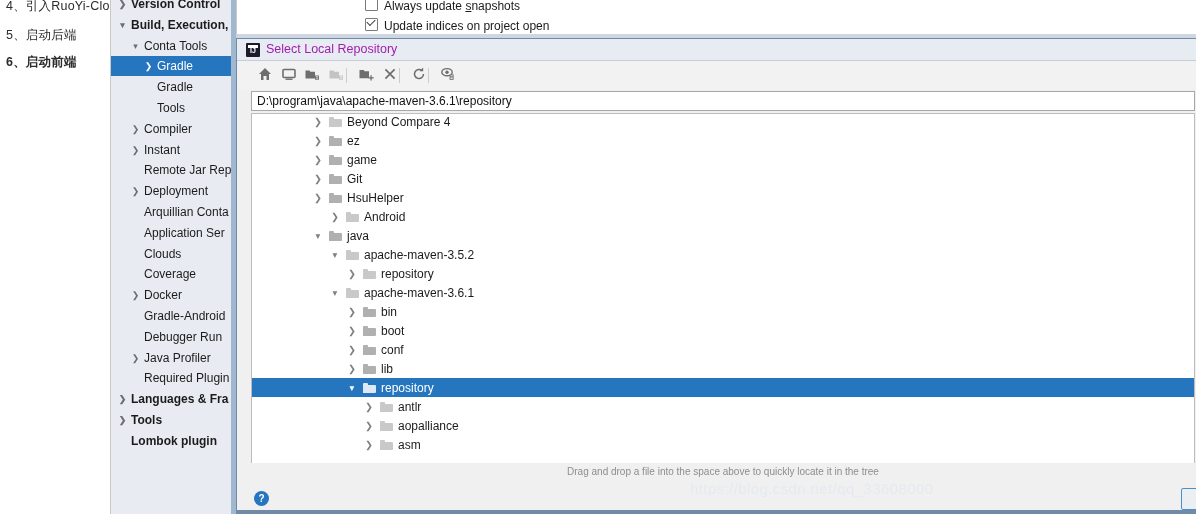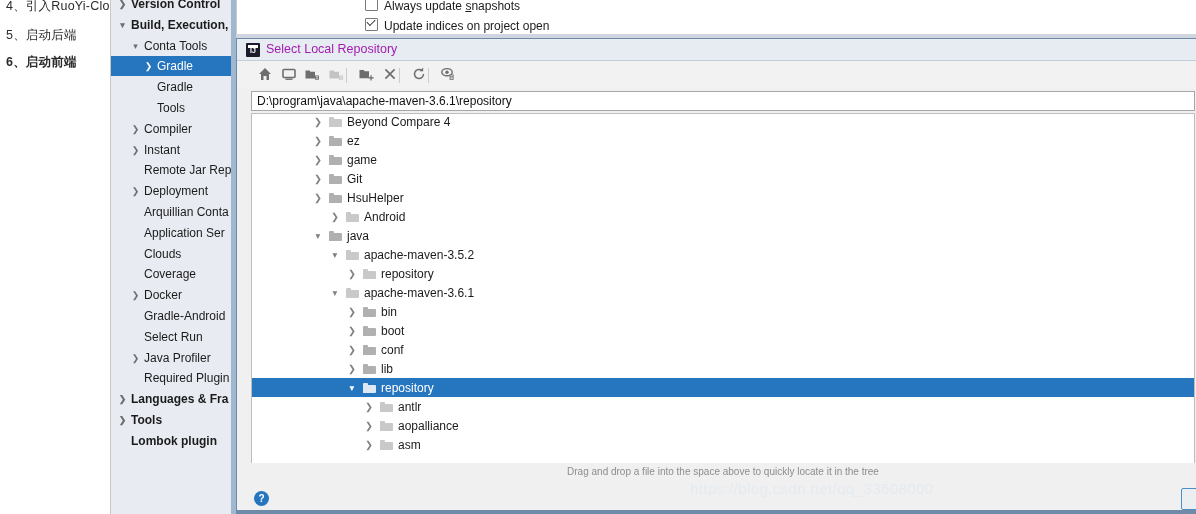--- a/index.html
+++ b/index.html
@@ -350,21 +350,21 @@
     <div class="tree-row" style="top: 118.8px;"><span class="tw" style="margin-left: 19px;">❯</span><span style="margin-left: 3px;">Compiler</span></div>
     <div class="tree-row" style="top: 139.6px;"><span class="tw" style="margin-left: 19px;">❯</span><span style="margin-left: 3px;">Instant</span></div>
     <div class="tree-row" style="top: 160.4px;"><span class="tw empty" style="margin-left: 19px;">&nbsp;</span><span style="margin-left: 3px;">Remote Jar Rep</span></div>
     <div class="tree-row" style="top: 181.2px;"><span class="tw" style="margin-left: 19px;">❯</span><span style="margin-left: 3px;">Deployment</span></div>
     <div class="tree-row" style="top: 202px;"><span class="tw empty" style="margin-left: 19px;">&nbsp;</span><span style="margin-left: 3px;">Arquillian Conta</span></div>
     <div class="tree-row" style="top: 222.8px;"><span class="tw empty" style="margin-left: 19px;">&nbsp;</span><span style="margin-left: 3px;">Application Ser</span></div>
     <div class="tree-row" style="top: 243.6px;"><span class="tw empty" style="margin-left: 19px;">&nbsp;</span><span style="margin-left: 3px;">Clouds</span></div>
     <div class="tree-row" style="top: 264.4px;"><span class="tw empty" style="margin-left: 19px;">&nbsp;</span><span style="margin-left: 3px;">Coverage</span></div>
     <div class="tree-row" style="top: 285.2px;"><span class="tw" style="margin-left: 19px;">❯</span><span style="margin-left: 3px;">Docker</span></div>
     <div class="tree-row" style="top: 306px;"><span class="tw empty" style="margin-left: 19px;">&nbsp;</span><span style="margin-left: 3px; text-align: right;">Gradle-Android</span></div>
-    <div class="tree-row" style="top: 326.8px;"><span class="tw empty" style="margin-left: 19px;">&nbsp;</span><span style="margin-left: 3px;">Select Run</span></div>
+    <div class="tree-row" style="top: 326.8px;"><span class="tw empty" style="margin-left: 19px;">&nbsp;</span><span style="margin-left: 3px;">Debugger Run</span></div>
     <div class="tree-row" style="top: 347.6px;"><span class="tw" style="margin-left: 19px;">❯</span><span style="margin-left: 3px;">Java Profiler</span></div>
     <div class="tree-row" style="top: 368.4px;"><span class="tw empty" style="margin-left: 19px;">&nbsp;</span><span style="margin-left: 3px;">Required Plugin</span></div>
     <div class="tree-row bold" style="top: 389.2px;"><span class="tw" style="margin-left: 6px;">❯</span><span style="margin-left: 3px;">Languages &amp; Fra</span></div>
     <div class="tree-row bold" style="top: 430.8px;"><span class="tw empty" style="margin-left: 6px;">&nbsp;</span><span style="margin-left: 3px;">Lombok plugin</span></div>
     <div class="tree-row bold" style="top: 410px;"><span class="tw" style="margin-left: 6px;">❯</span><span style="margin-left: 3px;">Tools</span></div>
   </div>
 <div id="sidebar-scrollbar"></div>
 
 <div id="settings-right">
     <div class="cbrow" style="top: -2px;"><span class="cbox"></span><span>Always update <span class="ul-u">s</span>napshots</span></div>

